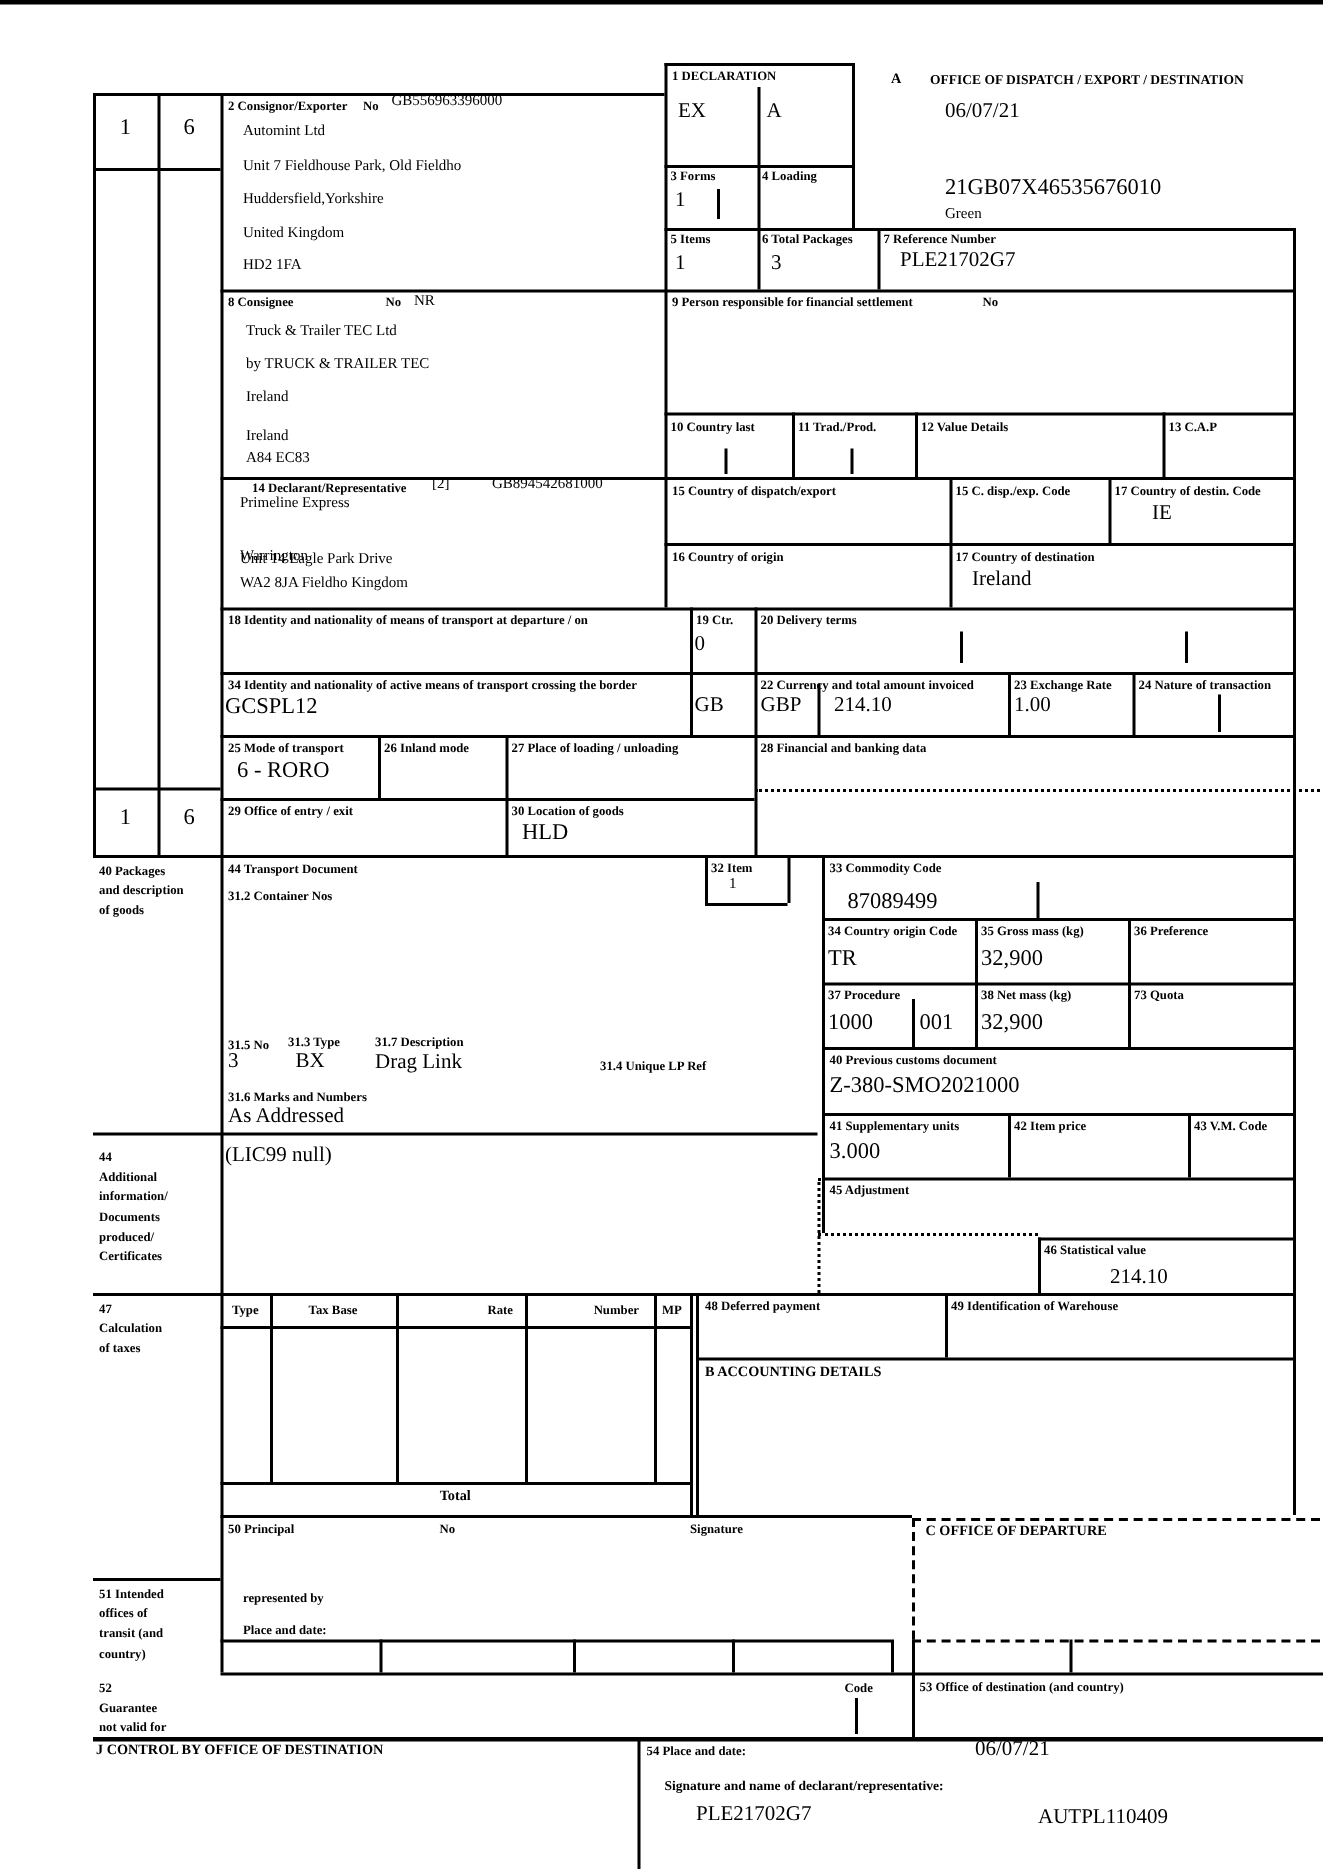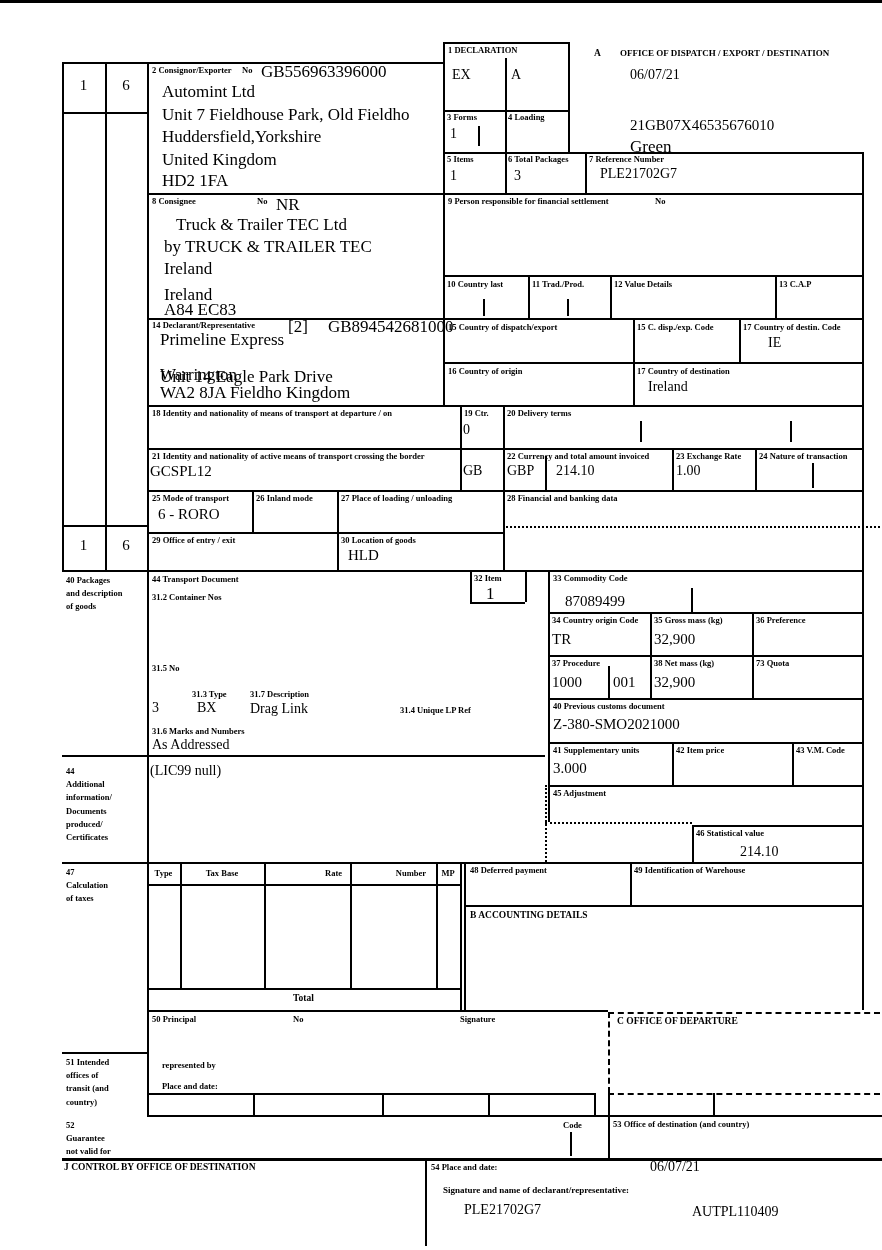--- a/index.html
+++ b/index.html
@@ -8,21 +8,21 @@
   .lh{position:absolute;height:2px;background:#000}
   .lv{position:absolute;width:2px;background:#000}
   .doth{position:absolute;height:0;border-top:2px dotted #000}
   .dotv{position:absolute;width:0;border-left:2px dotted #000}
   .dashh{position:absolute;height:0;border-top:2.5px dashed #000}
   .dashv{position:absolute;width:0;border-left:2.5px dashed #000}
   .lb{position:absolute;font-size:8.5px;font-weight:700;white-space:nowrap;line-height:1.1}
   .lbw{position:absolute;font-size:8.5px;font-weight:700;line-height:1.55}
   .lb9{position:absolute;font-size:9px;font-weight:700;white-space:nowrap}
   .sec{position:absolute;font-size:9.5px;font-weight:700;white-space:nowrap}
-  .v{position:absolute;font-size:17px;white-space:nowrap;line-height:1}
+  .v{position:absolute;font-size:10px;white-space:nowrap;line-height:1}
   .v14{position:absolute;font-size:14px;white-space:nowrap;line-height:1}
   .v15{position:absolute;font-size:15px;white-space:nowrap;line-height:1}
   .ctr{text-align:center}
 </style>
 </head>
 <body>
 
 <div class="page">
 
   <div class="lh" style="left:0;top:0;width:882px;height:3px"></div>
@@ -149,54 +149,54 @@
   <div class="lb" style="left:447px;top:155px">5 Items</div>
   <div class="v14" style="left:450px;top:169px">1</div>
   <div class="lb" style="left:508px;top:155px">6 Total Packages</div>
   <div class="v14" style="left:514px;top:169px">3</div>
   <div class="lb" style="left:589px;top:155px">7 Reference Number</div>
   <div class="v14" style="left:600px;top:167px">PLE21702G7</div>
 
   <div class="lb" style="left:152px;top:197px">8 Consignee</div>
   <div class="lb" style="left:257px;top:197px">No</div>
   <div class="v" style="left:276px;top:196px">NR</div>
-  <div class="v" style="left:176px;top:216px">Truck &amp; Trailer TEC Ltd</div>
+  <div class="v" style="left:164px;top:216px">Truck &amp; Trailer TEC Ltd</div>
   <div class="v" style="left:164px;top:238px">by TRUCK &amp; TRAILER TEC</div>
   <div class="v" style="left:164px;top:260px">Ireland</div>
   <div class="v" style="left:164px;top:286px">Ireland</div>
   <div class="v" style="left:164px;top:301px">A84 EC83</div>
 
   <div class="lb" style="left:448px;top:197px">9 Person responsible for financial settlement</div>
   <div class="lb" style="left:655px;top:197px">No</div>
   <div class="lb" style="left:447px;top:280px">10 Country last</div>
   <div class="lb" style="left:532px;top:280px">11 Trad./Prod.</div>
   <div class="lb" style="left:614px;top:280px">12 Value Details</div>
   <div class="lb" style="left:779px;top:280px">13 C.A.P</div>
 
-  <div class="lb" style="left:152px;top:321px">14 Declarant/Representative</div>
+  <div class="lb" style="left:168px;top:321px">14 Declarant/Representative</div>
   <div class="v" style="left:288px;top:318px">[2]</div>
   <div class="v" style="left:328px;top:318px">GB894542681000</div>
   <div class="v" style="left:160px;top:331px">Primeline Express</div>
   <div class="v" style="left:160px;top:368px">Unit 14 Eagle Park Drive</div>
   <div class="v" style="left:160px;top:366px">Warrington</div>
   <div class="v" style="left:160px;top:384px">WA2 8JA Fieldho Kingdom</div>
 
   <div class="lb" style="left:448px;top:323px">15 Country of dispatch/export</div>
   <div class="lb" style="left:637px;top:323px">15 C. disp./exp. Code</div>
   <div class="lb" style="left:743px;top:323px">17 Country of destin. Code</div>
   <div class="v14" style="left:768px;top:336px">IE</div>
   <div class="lb" style="left:448px;top:367px">16 Country of origin</div>
   <div class="lb" style="left:637px;top:367px">17 Country of destination</div>
   <div class="v14" style="left:648px;top:380px">Ireland</div>
 
   <div class="lb" style="left:152px;top:409px">18 Identity and nationality of means of transport at departure / on</div>
   <div class="lb" style="left:464px;top:409px">19 Ctr.</div>
   <div class="v14" style="left:463px;top:423px">0</div>
   <div class="lb" style="left:507px;top:409px">20 Delivery terms</div>
-  <div class="lb" style="left:152px;top:452px">21 Identity and nationality of active means of transport crossing the border</div>
+  <div class="lb" style="left:152px;top:452px">34 Identity and nationality of active means of transport crossing the border</div>
   <div class="v15" style="left:150px;top:464px">GCSPL12</div>
   <div class="v14" style="left:463px;top:464px">GB</div>
   <div class="lb" style="left:507px;top:452px">22 Currency and total amount invoiced</div>
   <div class="v14" style="left:507px;top:464px">GBP</div>
   <div class="v14" style="left:556px;top:464px">214.10</div>
   <div class="lb" style="left:676px;top:452px">23 Exchange Rate</div>
   <div class="v14" style="left:676px;top:464px">1.00</div>
   <div class="lb" style="left:759px;top:452px">24 Nature of transaction</div>
 
   <div class="lb" style="left:152px;top:494px">25 Mode of transport</div>
@@ -225,21 +225,21 @@
   <div class="v15" style="left:613px;top:675px">001</div>
   <div class="lb" style="left:654px;top:659px">38 Net mass (kg)</div>
   <div class="v15" style="left:654px;top:675px">32,900</div>
   <div class="lb" style="left:756px;top:659px">73 Quota</div>
   <div class="lb" style="left:553px;top:702px">40 Previous customs document</div>
   <div class="v15" style="left:553px;top:717px">Z-380-SMO2021000</div>
   <div class="lb" style="left:553px;top:746px">41 Supplementary units</div>
   <div class="v15" style="left:553px;top:761px">3.000</div>
   <div class="lb" style="left:676px;top:746px">42 Item price</div>
   <div class="lb" style="left:796px;top:746px">43 V.M. Code</div>
-  <div class="lb" style="left:152px;top:664px">31.5 No</div>
+  <div class="lb" style="left:152px;top:692px">31.5 No</div>
   <div class="v14" style="left:152px;top:701px">3</div>
   <div class="lb" style="left:192px;top:690px">31.3 Type</div>
   <div class="v14" style="left:197px;top:701px">BX</div>
   <div class="lb" style="left:250px;top:690px">31.7 Description</div>
   <div class="v14" style="left:250px;top:702px">Drag Link</div>
   <div class="lb" style="left:152px;top:727px">31.6 Marks and Numbers</div>
   <div class="v14" style="left:152px;top:738px">As Addressed</div>
   <div class="lb" style="left:400px;top:706px">31.4 Unique LP Ref</div>
   <div class="lbw" style="left:66px;top:765px;width:44px">44 Additional information/ Documents produced/ Certificates</div>
   <div class="v14" style="left:150px;top:764px">(LIC99 null)</div>

